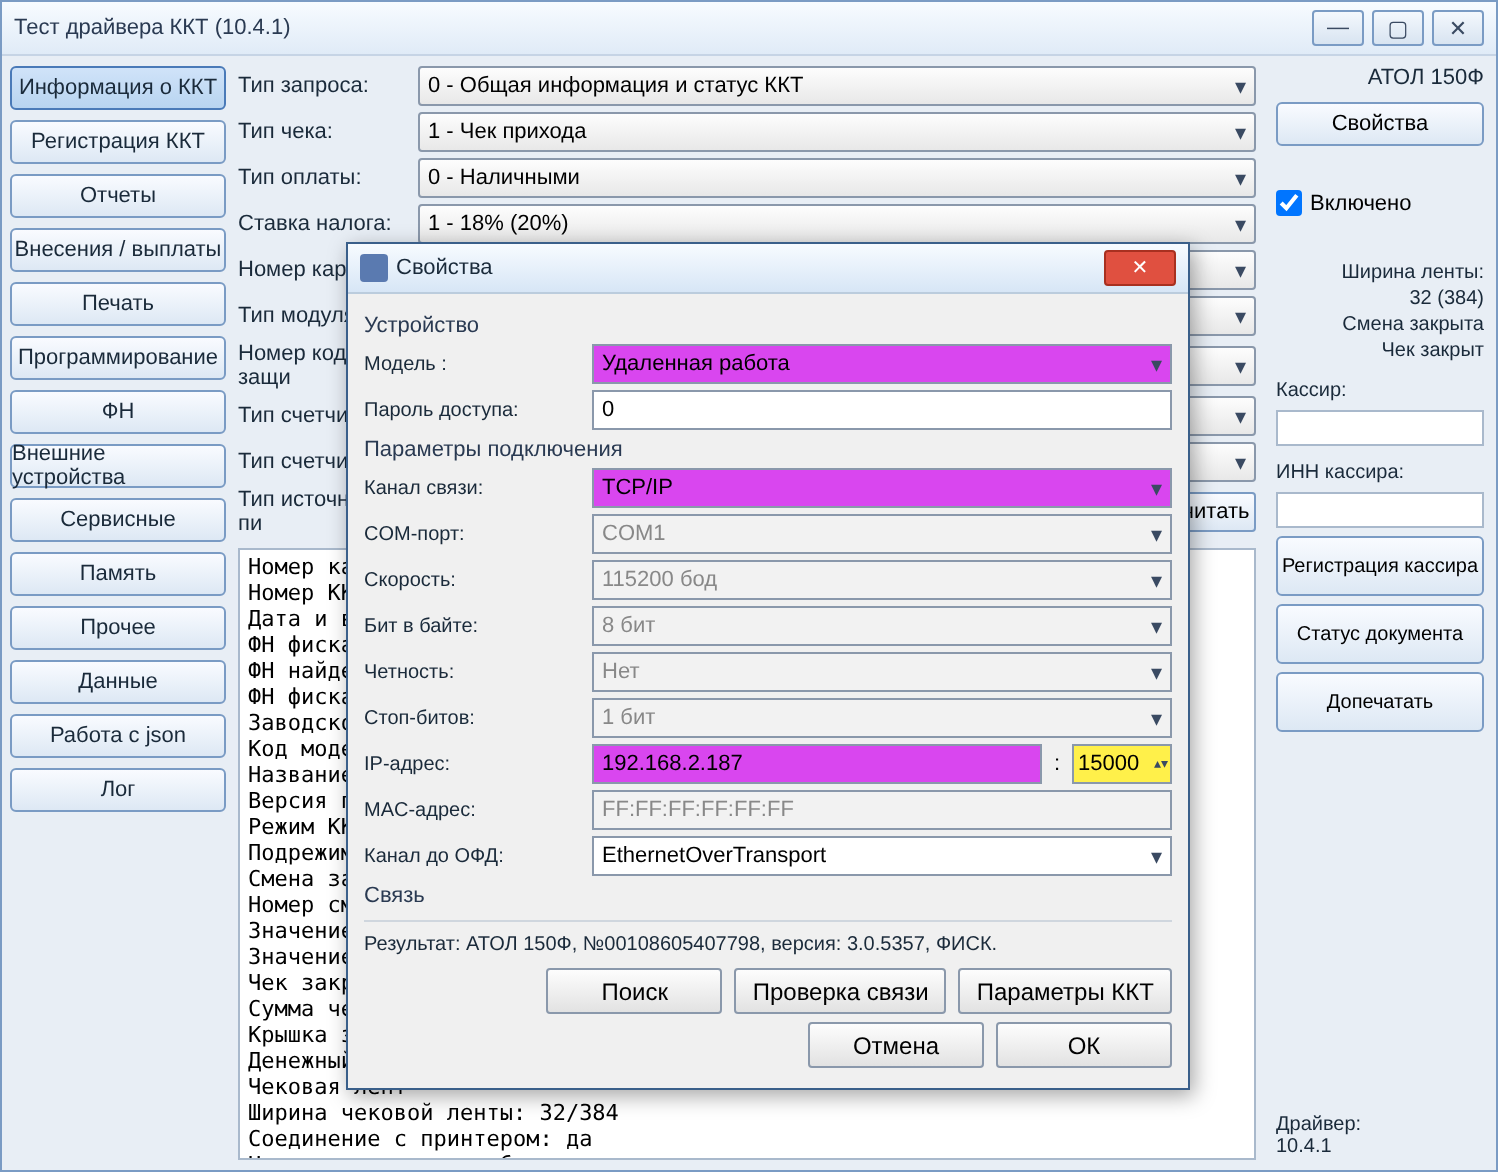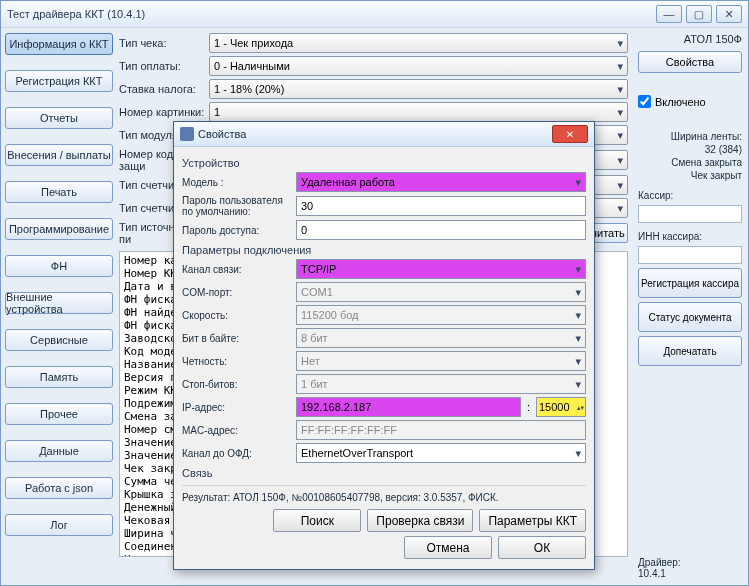--- a/index.html
+++ b/index.html
@@ -1,21 +1,21 @@
 <!DOCTYPE html>
 <html><head>
 <meta charset="utf-8">
 <style>
 html,body{margin:0;padding:0;font-family:"Segoe UI",Tahoma,sans-serif;font-size:11px;background:#fff}
 .window{width:749px;height:586px;border:1px solid #7a9bc4;background:#e8eef5;position:relative;box-sizing:border-box}
 .titlebar{height:26px;background:linear-gradient(#f7fbff,#e0ebf7);display:flex;align-items:center;padding:0 6px;border-bottom:1px solid #c6d4e5}
 .titlebar .title{flex:1;color:#2a3a52}
 .titlebar .winbtn{width:24px;height:16px;margin-left:4px;background:linear-gradient(#f4f8fd,#d8e4f1);border:1px solid #7a9bc4;border-radius:2px;display:flex;align-items:center;justify-content:center;color:#3a4a62}
 .body{position:absolute;top:26px;left:0;right:0;bottom:0;display:flex}
-.sidebar{width:108px;padding:6px 4px;display:flex;flex-direction:column;gap:15px}
+.sidebar{width:108px;padding:6px 4px;display:flex;flex-direction:column;gap:5px}
 .sbtn{height:20px;background:linear-gradient(#f9fbff,#dde8f4);border:1px solid #7a9bc4;border-radius:3px;display:flex;align-items:center;justify-content:center;color:#1a2a3a;cursor:pointer}
 .sbtn.active{background:linear-gradient(#d0e3f9,#b8d4f0);border-color:#4a7ab8}
 .mainpanel{flex:1;padding:6px 4px 6px 2px}
 .rightpanel{width:104px;padding:6px 6px;display:flex;flex-direction:column;gap:4px}
 .rp-title{text-align:right;color:#1a2a3a;margin-bottom:2px}
 .rp-btn{height:20px;background:linear-gradient(#f9fbff,#dde8f4);border:1px solid #7a9bc4;border-radius:3px;display:flex;align-items:center;justify-content:center;cursor:pointer}
 .rp-check{display:flex;align-items:center;gap:4px;margin:18px 0}
 .rp-check input{margin:0}
 .rp-info{text-align:right;color:#1a2a3a;font-size:10px;line-height:13px}
 .rp-label{color:#1a2a3a;font-size:10px;margin-top:4px}
@@ -73,20 +73,24 @@
         <div class="sbtn">Сервисные</div>
         <div class="sbtn">Память</div>
         <div class="sbtn">Прочее</div>
         <div class="sbtn">Данные</div>
         <div class="sbtn">Работа с json</div>
         <div class="sbtn">Лог</div>
       </div>
 
     <div class="mainpanel">
       <div id="formrows">
+          <div class="formrow">
+            <div class="lbl">Тип запроса:</div>
+            <div class="combo">0 - Общая информация и статус ККТ</div>
+          </div>
           <div class="formrow">
             <div class="lbl">Тип чека:</div>
             <div class="combo">1 - Чек прихода</div>
           </div>
           <div class="formrow">
             <div class="lbl">Тип оплаты:</div>
             <div class="combo">0 - Наличными</div>
           </div>
           <div class="formrow">
             <div class="lbl">Ставка налога:</div>
@@ -175,24 +179,20 @@
       <span class="txt">Свойства</span>
       <div class="mclose">✕</div>
     </div>
     <div class="mbody">
       <div class="section-hdr">Устройство</div>
       <div class="mrow">
           <div class="mlbl">Модель :</div>
           <div class="mcombo hi">Удаленная работа</div>
         </div>
       <div class="mrow">
-          <div class="mlbl">Пароль пользователя по умолчанию:</div>
-          <div class="minput">30</div>
-        </div>
-      <div class="mrow">
           <div class="mlbl">Пароль доступа:</div>
           <div class="minput">0</div>
         </div>
 
       <div class="section-hdr">Параметры подключения</div>
       <div class="mrow">
           <div class="mlbl">Канал связи:</div>
           <div class="mcombo hi">TCP/IP</div>
         </div>
       <div class="mrow">

